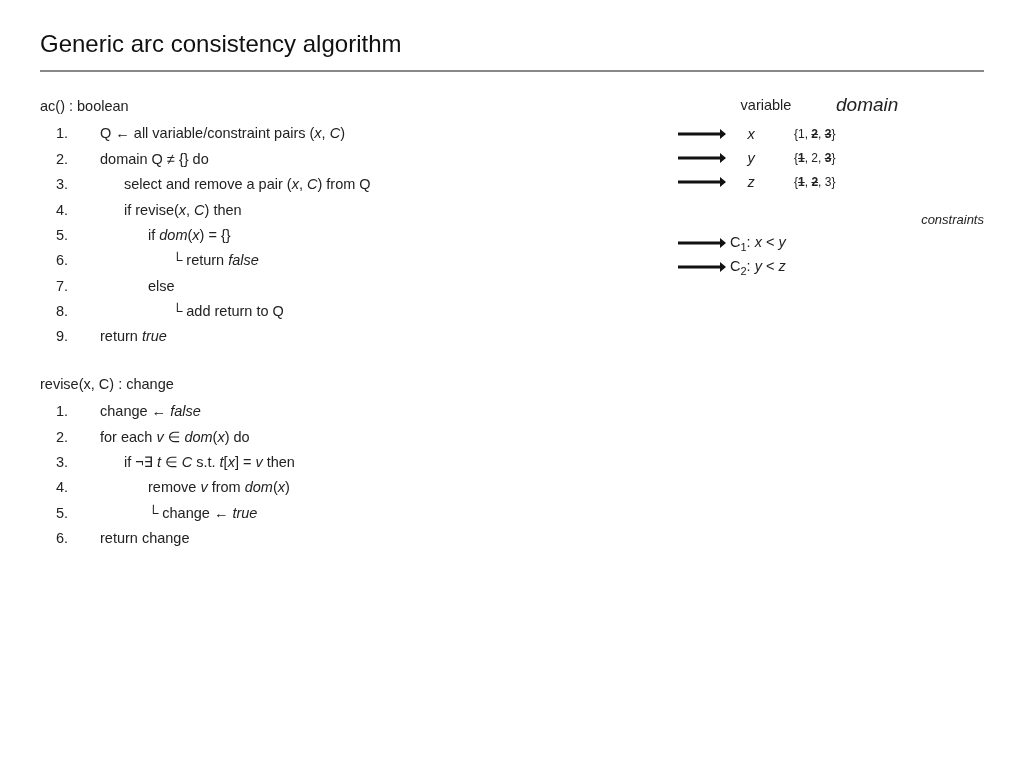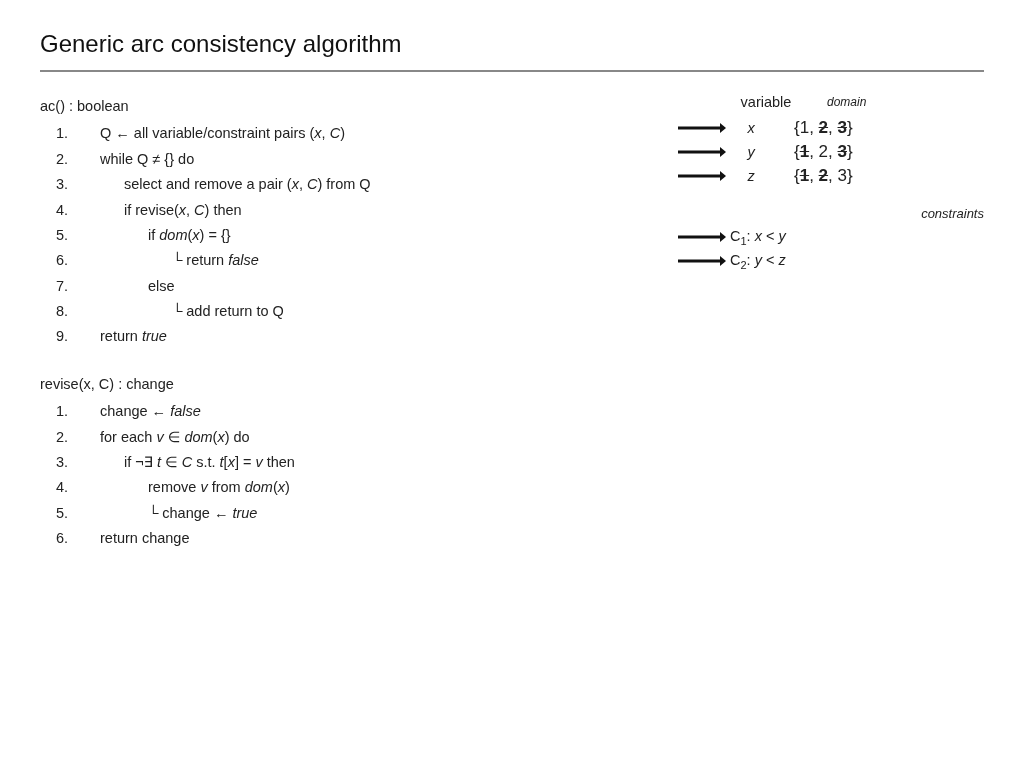--- a/index.html
+++ b/index.html
@@ -111,21 +111,21 @@
     }
 
     .var-name {
       font-style: italic;
       font-size: 14.5px;
       width: 50px;
       text-align: center;
     }
 
     .domain-val {
-      font-size: 17px;
+      font-size: 12px;
       width: 100px;
     }
 
     .strikethrough {
       text-decoration: line-through;
       font-weight: bold;
     }
 
     .constraints-section {
       margin-top: 10px;
@@ -168,21 +168,21 @@
       <div class="algo-section">
         <div class="func-sig">ac() : boolean</div>
 
         <div class="line">
           <span class="line-num">1.</span>
           <span class="indent1">Q ← all variable/constraint pairs (<span class="kw-italic">x</span>, <span class="kw-italic">C</span>)</span>
         </div>
 
         <div class="line">
           <span class="line-num">2.</span>
-          <span class="indent1">while Q ≠ {} do</span>
+          <span class="indent1">domain Q ≠ {} do</span>
         </div>
 
         <div class="line">
           <span class="line-num">3.</span>
           <span class="indent2">select and remove a pair (<span class="kw-italic">x</span>, <span class="kw-italic">C</span>) from Q</span>
         </div>
 
         <div class="line">
           <span class="line-num">4.</span>
           <span class="indent2">if revise(<span class="kw-italic">x</span>, <span class="kw-italic">C</span>) then</span>
@@ -248,21 +248,21 @@
         </div>
       </div>
     </div>
 
     <div class="right-column">
 
       <div class="var-domain-table">
 
         <div style="display:flex; align-items:center; margin-bottom:8px; margin-left:50px;">
           <span style="font-size:14.5px; width:80px; text-align:center;">variable</span>
-          <span style="font-style:italic; font-size:12px; width:100px; text-align:left; margin-left:21px;">domain</span>
+          <span style="font-style:italic; font-size:19px; width:100px; text-align:left; margin-left:30px;">domain</span>
         </div>
 
         <div class="var-row">
           <span class="arrow-right">
             <svg viewBox="0 0 50 20" xmlns="http://www.w3.org/2000/svg">
               <line x1="2" y1="10" x2="44" y2="10" stroke="#111" stroke-width="3"></line>
               <polygon points="44,5 50,10 44,15" fill="#111"></polygon>
             </svg>
           </span>
           <span class="var-name"><i>x</i></span>

